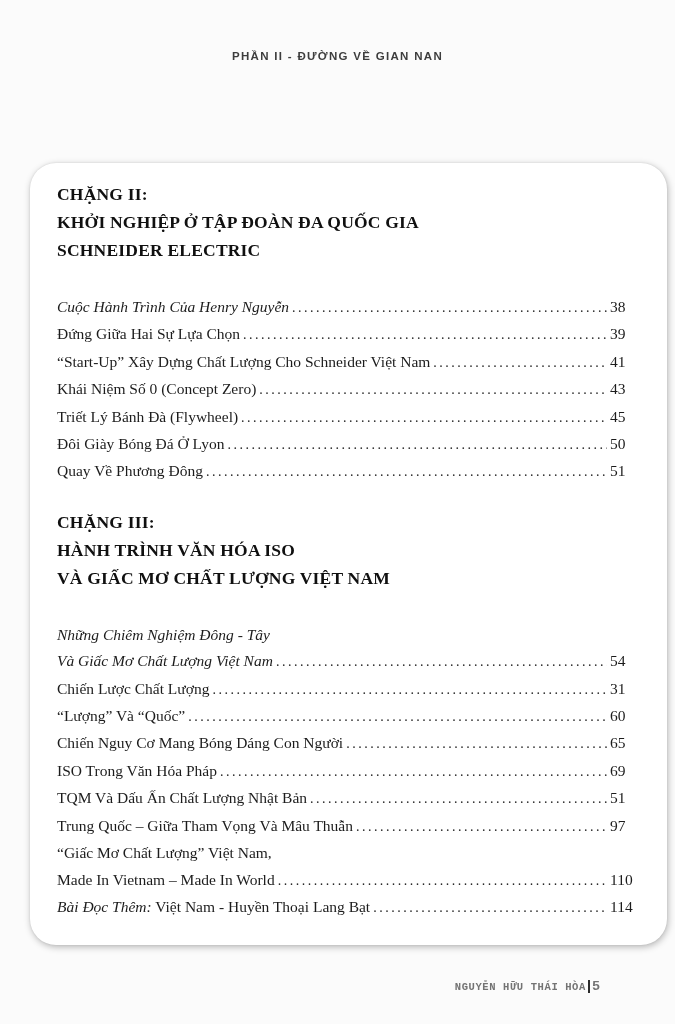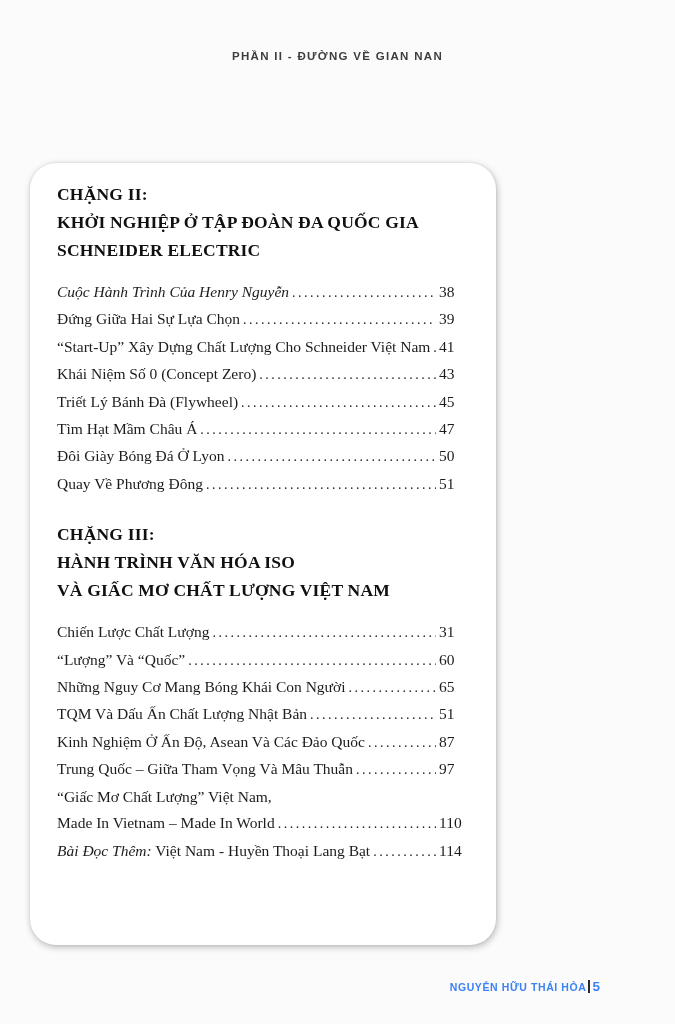--- a/index.html
+++ b/index.html
@@ -20,36 +20,36 @@
     font-family: "Liberation Sans", sans-serif;
     font-weight: bold;
     font-size: 11.5px;
     letter-spacing: 1.3px;
     color: #3d3d3d;
   }
   .book-page {
     position: absolute;
     left: 30px;
     top: 163px;
-    width: 466px;
+    width: 637px;
     height: 782px;
     background: #ffffff;
     border-radius: 26px;
     box-shadow: 1px 2px 7px rgba(0,0,0,0.28), 0 0 2px rgba(0,0,0,0.10);
     padding: 17px 30px 16px 27px;
   }
   .toc-heading {
     font-weight: bold;
     font-size: 17.5px;
     line-height: 28px;
     letter-spacing: 0.2px;
     color: #101010;
   }
   .toc-heading.second { margin-top: 22px; font-family: Liberation Serif, serif; }
-  .toc-section-entries { margin-top: 15px; }
+  .toc-section-entries { margin-top: 30px; }
   .toc-entry {
     display: flex;
     align-items: baseline;
     line-height: 26.4px;
     font-size: 15.5px;
   }
   .toc-title { white-space: nowrap; }
   .toc-line { line-height: 26.4px; font-size: 15.5px; }
   .italic { font-style: italic; }
   .toc-dots {
@@ -65,22 +65,22 @@
     font-size: 14px;
   }
   .toc-page { min-width: 27px; text-align: left; }
   .page-footer {
     position: absolute;
     top: 979px;
     right: 75px;
     display: flex;
     align-items: center;
     gap: 2px;
-    font-family: Liberation Sans, sans-serif;
-    color: #3b82f6;
+    font-family: Liberation Mono, monospace;
+    color: #737373;
   }
   .footer-author { font-size: 10.5px; font-weight: bold; letter-spacing: 0.6px; }
   .footer-sep { width: 2px; height: 13px; background: #2a2a2a; }
   .footer-page { font-size: 13.5px; font-weight: bold; }
 </style>
 </head>
 <body>
 
 <div class="running-header">PHẦN II - ĐƯỜNG VỀ GIAN NAN</div>
 
@@ -112,67 +112,70 @@
       <span class="toc-title">Khái Niệm Số 0 (Concept Zero)</span>
       <span class="toc-dots"></span>
       <span class="toc-page">43</span>
     </div>
     <div class="toc-entry">
       <span class="toc-title">Triết Lý Bánh Đà (Flywheel)</span>
       <span class="toc-dots"></span>
       <span class="toc-page">45</span>
     </div>
     <div class="toc-entry">
-      <span class="toc-title">Tìm Hạt Mầm Châu Á</span>
-      <span class="toc-dots"></span>
-      <span class="toc-page">47</span>
-    </div>
-    <div class="toc-entry">
       <span class="toc-title">Đôi Giày Bóng Đá Ở Lyon</span>
       <span class="toc-dots"></span>
       <span class="toc-page">50</span>
     </div>
     <div class="toc-entry">
       <span class="toc-title">Quay Về Phương Đông</span>
       <span class="toc-dots"></span>
       <span class="toc-page">51</span>
     </div>
   </div>
 
   <div class="toc-heading second">
     <div>CHẶNG III:</div>
     <div>HÀNH TRÌNH VĂN HÓA ISO</div>
     <div>VÀ GIẤC MƠ CHẤT LƯỢNG VIỆT NAM</div>
   </div>
 
   <div class="toc-section-entries">
+    <div>
+      <div class="toc-line italic">Những Chiêm Nghiệm Đông - Tây</div>
+      <div class="toc-entry">
+        <span class="toc-title italic">Và Giấc Mơ Chất Lượng Việt Nam</span>
+        <span class="toc-dots"></span>
+        <span class="toc-page">54</span>
+      </div>
+    </div>
     <div class="toc-entry">
       <span class="toc-title">Chiến Lược Chất Lượng</span>
       <span class="toc-dots"></span>
       <span class="toc-page">31</span>
     </div>
     <div class="toc-entry">
       <span class="toc-title">“Lượng” Và “Quốc”</span>
       <span class="toc-dots"></span>
       <span class="toc-page">60</span>
     </div>
     <div class="toc-entry">
-      <span class="toc-title">Những Nguy Cơ Mang Bóng Khái Con Người</span>
+      <span class="toc-title">Chiến Nguy Cơ Mang Bóng Dáng Con Người</span>
       <span class="toc-dots"></span>
       <span class="toc-page">65</span>
     </div>
     <div class="toc-entry">
+      <span class="toc-title">ISO Trong Văn Hóa Pháp</span>
+      <span class="toc-dots"></span>
+      <span class="toc-page">69</span>
+    </div>
+    <div class="toc-entry">
       <span class="toc-title">TQM Và Dấu Ấn Chất Lượng Nhật Bản</span>
       <span class="toc-dots"></span>
       <span class="toc-page">51</span>
-    </div>
-    <div class="toc-entry">
-      <span class="toc-title">Kinh Nghiệm Ở Ấn Độ, Asean Và Các Đảo Quốc</span>
-      <span class="toc-dots"></span>
-      <span class="toc-page">87</span>
     </div>
     <div class="toc-entry">
       <span class="toc-title">Trung Quốc – Giữa Tham Vọng Và Mâu Thuẫn</span>
       <span class="toc-dots"></span>
       <span class="toc-page">97</span>
     </div>
     <div>
       <div class="toc-line">“Giấc Mơ Chất Lượng” Việt Nam,</div>
       <div class="toc-entry">
         <span class="toc-title">Made In Vietnam – Made In World</span>

